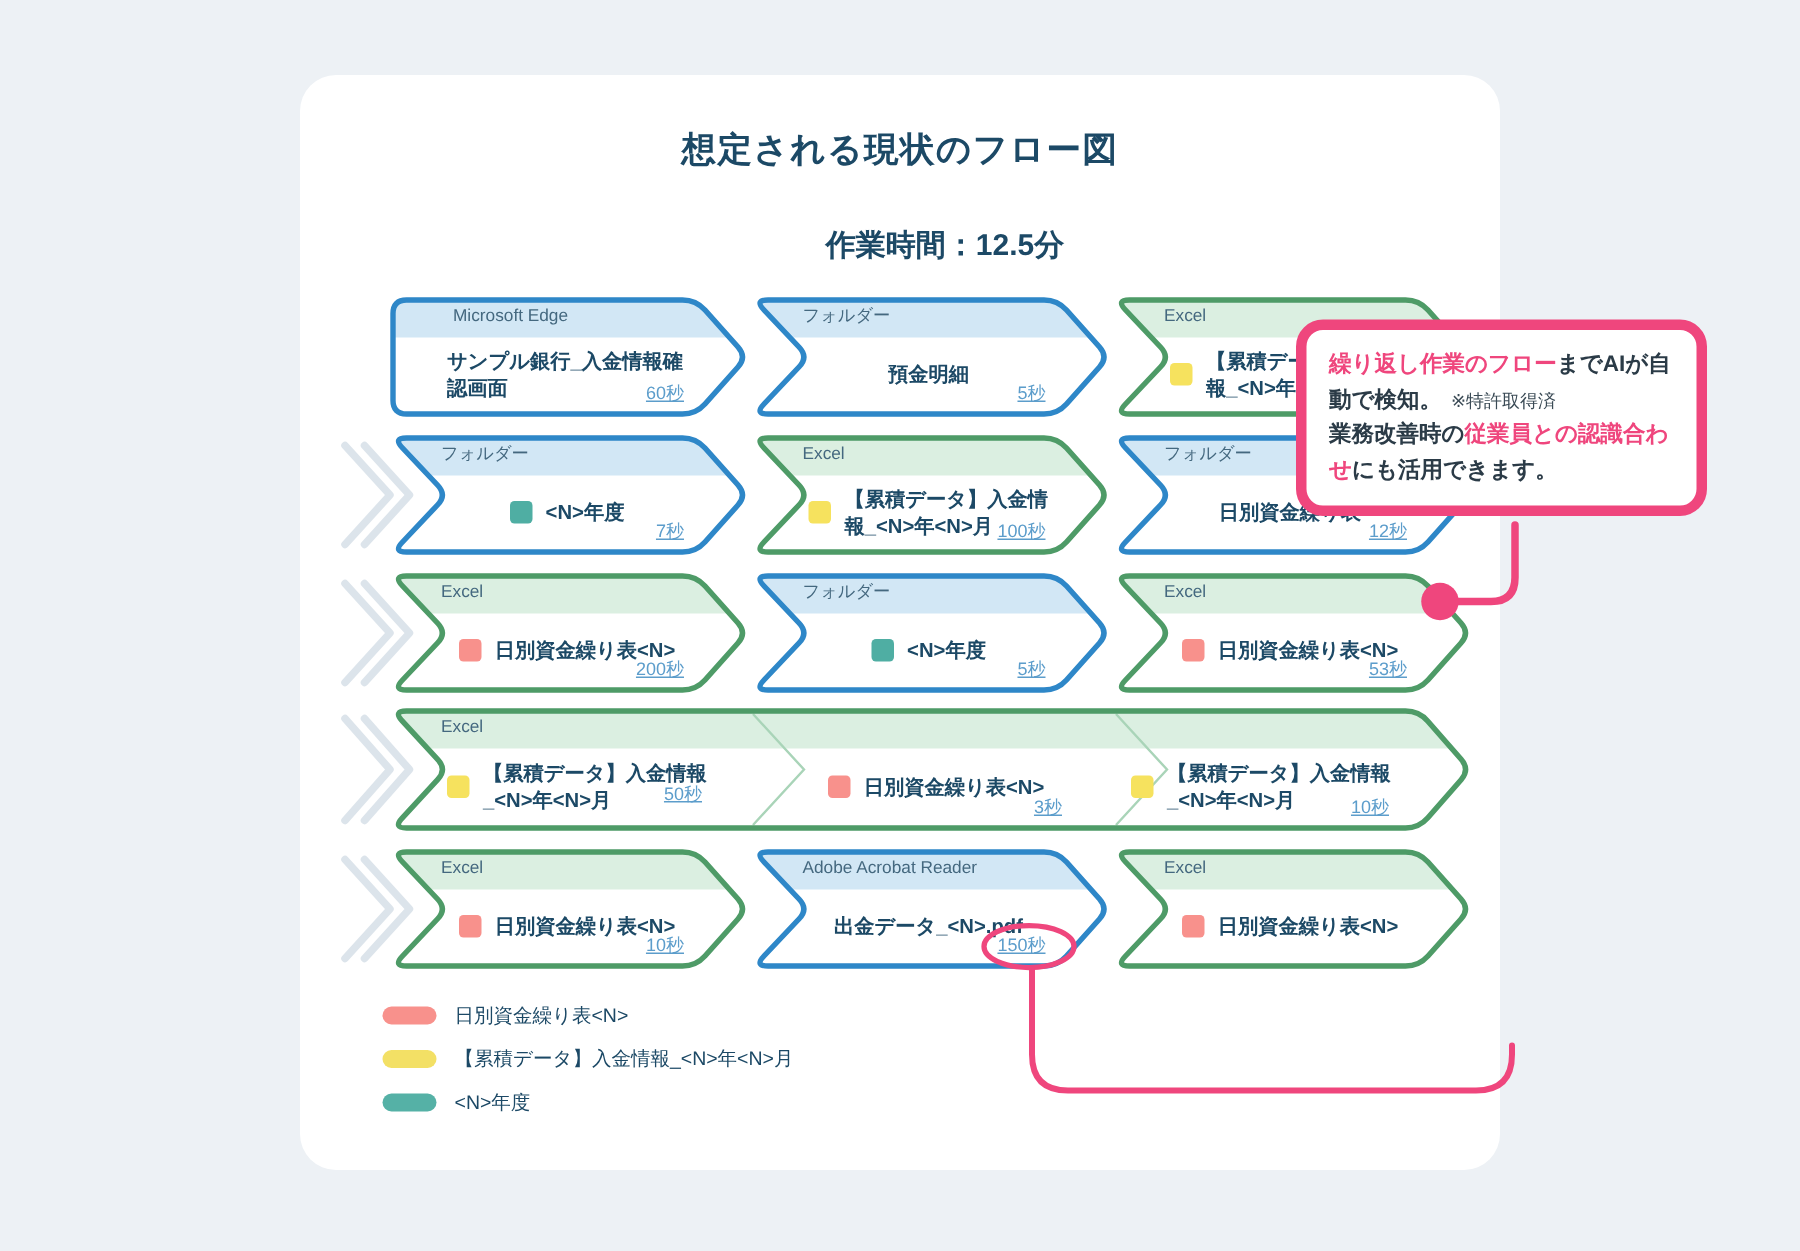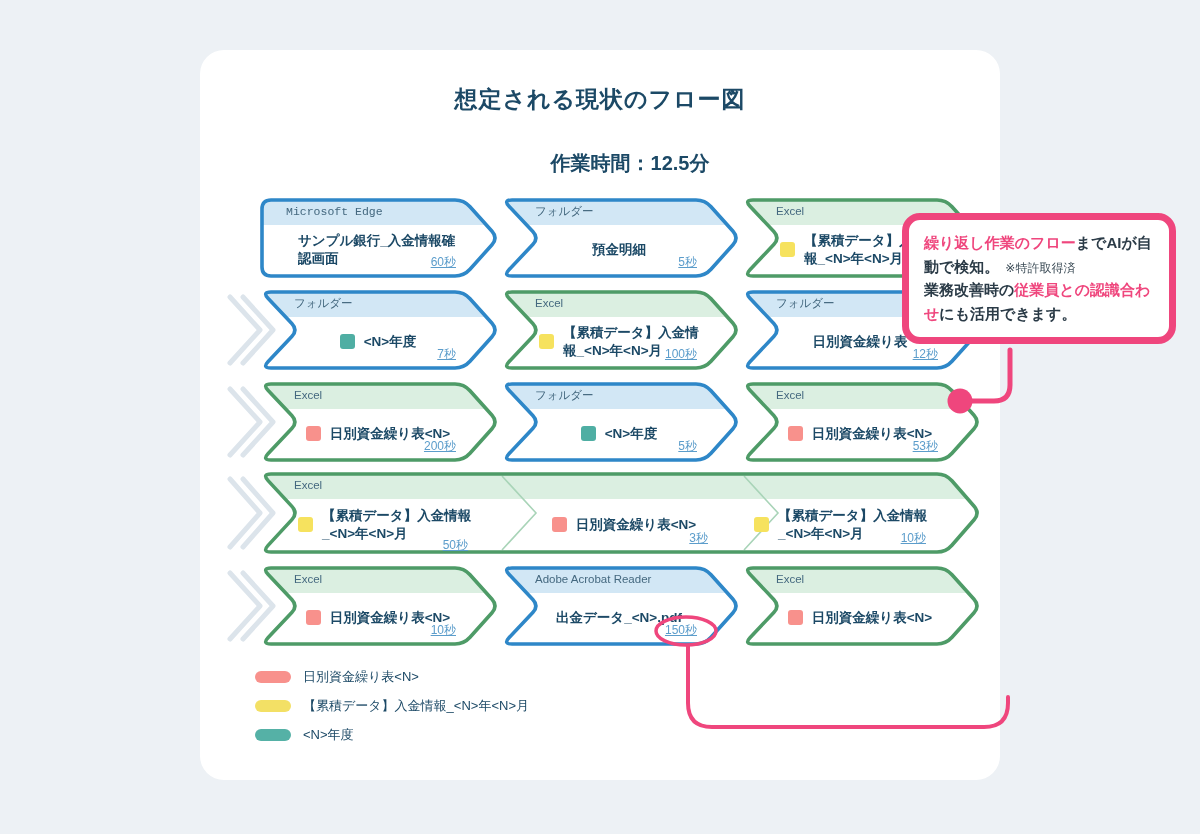--- a/index.html
+++ b/index.html
@@ -48,21 +48,21 @@
         <svg width="240" height="80">
           <defs>
             <clipPath id="cp1">
               <path d="M2.0,11.0 Q2,2 11.0,2.0 L195.0,2.0 Q204,2 210.0,8.7 L232.0,33.3 Q238,40 232.0,46.7 L210.0,71.3 Q204,78 195.0,78.0 L11.0,78.0 Q2,78 2.0,69.0 Z"></path>
             </clipPath>
           </defs>
           <path d="M2.0,11.0 Q2,2 11.0,2.0 L195.0,2.0 Q204,2 210.0,8.7 L232.0,33.3 Q238,40 232.0,46.7 L210.0,71.3 Q204,78 195.0,78.0 L11.0,78.0 Q2,78 2.0,69.0 Z" fill="#ffffff"></path>
           <rect clip-path="url(#cp1)" x="0" y="0" width="240" height="27" fill="#D2E7F5"></rect>
           <path d="M2.0,11.0 Q2,2 11.0,2.0 L195.0,2.0 Q204,2 210.0,8.7 L232.0,33.3 Q238,40 232.0,46.7 L210.0,71.3 Q204,78 195.0,78.0 L11.0,78.0 Q2,78 2.0,69.0 Z" fill="none" stroke="#2E87C8" stroke-width="3.6" stroke-linejoin="round"></path>
         </svg>
-        <span class="app" style="left: 26px; font-family: Liberation Mono, monospace;">Microsoft Edge</span>
+        <span class="app" style="left: 42px;">Microsoft Edge</span>
         <div class="body">
           <span class="name">サンプル銀行_入金情報確認画面</span>
         </div>
         <span class="time" style="right: 44px; bottom: 7px;">60秒</span>
       </div>
       <div class="arrow" style="left: 501px; top: 198px; width: 240px; height: 80px;">
         <svg width="240" height="80">
           <defs>
             <clipPath id="cp2">
               <path d="M8.2,8.5 Q2,2 11.0,2.0 L195.0,2.0 Q204,2 210.0,8.7 L232.0,33.3 Q238,40 232.0,46.7 L210.0,71.3 Q204,78 195.0,78.0 L11.0,78.0 Q2,78 8.2,71.5 L31.8,46.5 Q38,40 31.8,33.5 Z"></path>
@@ -225,21 +225,21 @@
           <rect clip-path="url(#cp10)" x="0" y="0" width="722" height="27" fill="#DBEFE1"></rect>
           <path d="M242,4 L276,41 L242,78" fill="none" stroke="#A9D4B8" stroke-width="1.6"></path>
           <path d="M484,4 L518,41 L484,78" fill="none" stroke="#A9D4B8" stroke-width="1.6"></path>
           <path d="M8.1,8.6 Q2,2 11.0,2.0 L677.0,2.0 Q686,2 691.9,8.8 L714.1,34.2 Q720,41 714.1,47.8 L691.9,73.2 Q686,80 677.0,80.0 L11.0,80.0 Q2,80 8.1,73.4 L31.9,47.6 Q38,41 31.9,34.4 Z" fill="none" stroke="#4E9B67" stroke-width="3.6" stroke-linejoin="round"></path>
         </svg>
         <span class="app" style="left: 34px;">Excel</span>
         <div class="seg" style="left: 38px; width: 196px;">
           <span class="icon icon-yellow"></span>
           <span class="name">【累積データ】入金情報_&lt;N&gt;年&lt;N&gt;月</span>
         </div>
-        <span class="time" style="right: 514px; bottom: 0;">50秒</span>
+        <span class="time" style="right: 514px; bottom: 16px;">50秒</span>
         <div class="seg" style="left: 252px; width: 224px;">
           <span class="icon icon-salmon"></span>
           <span class="name">日別資金繰り表&lt;N&gt;</span>
         </div>
         <span class="time" style="right: 274px; bottom: 7px;">3秒</span>
         <div class="seg" style="left: 494px; width: 184px;">
           <span class="icon icon-yellow"></span>
           <span class="name">【累積データ】入金情報_&lt;N&gt;年&lt;N&gt;月</span>
         </div>
         <span class="time" style="right: 56px; bottom: 7px;">10秒</span>
@@ -302,21 +302,21 @@
       </div>
     </div>
 
   <svg id="connectors" width="1200" height="834">
     <path d="M960,401 L994,401 Q1010,401 1010,385 L1010,350" fill="none" stroke="#EF467D" stroke-width="5" stroke-linecap="round"></path>
     <circle cx="960" cy="401" r="12.5" fill="#EF467D"></circle>
     <ellipse cx="686" cy="631" rx="30" ry="14" fill="none" stroke="#EF467D" stroke-width="3.5"></ellipse>
     <path d="M688,646 L688,703 Q688,727 712,727 L984,727 Q1008,727 1008,703 L1008,697" fill="none" stroke="#EF467D" stroke-width="4" stroke-linecap="round"></path>
   </svg>
 
-  <div class="callout" id="callout1" style="left:902px;top:213px;"><span class="seg-pink">繰り返し作業のフロー</span><span class="seg-dark">までAIが自動で検知。</span><span class="seg-note">※特許取得済</span><br><span class="seg-dark">業務改善時の</span><span class="seg-pink">従業員との認識合わせ</span><span class="seg-dark">にも活用できます。</span></div>
+  <div class="callout" id="callout1" style="left:864px;top:213px;"><span class="seg-pink">繰り返し作業のフロー</span><span class="seg-dark">までAIが自動で検知。</span><span class="seg-note">※特許取得済</span><br><span class="seg-dark">業務改善時の</span><span class="seg-pink">従業員との認識合わせ</span><span class="seg-dark">にも活用できます。</span></div>
 
   <div id="legend">
     <div class="legend-item">
       <span class="pill pill-salmon"></span>
       <span class="legend-label">日別資金繰り表&lt;N&gt;</span>
     </div>
     <div class="legend-item">
       <span class="pill pill-yellow"></span>
       <span class="legend-label">【累積データ】入金情報_&lt;N&gt;年&lt;N&gt;月</span>
     </div>

